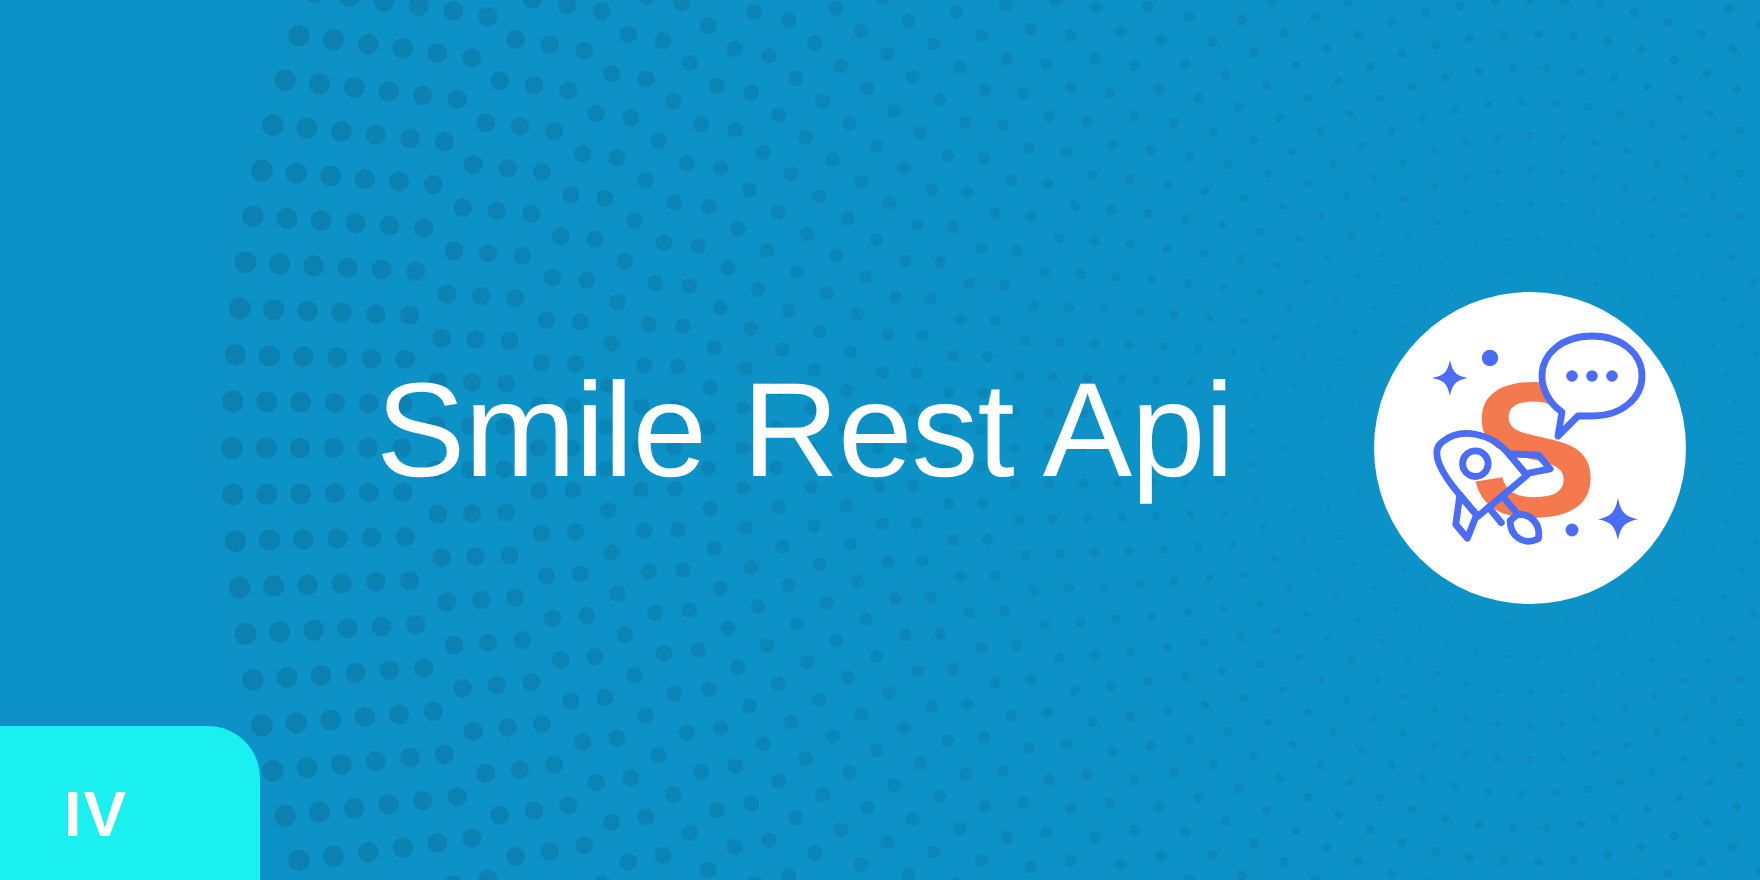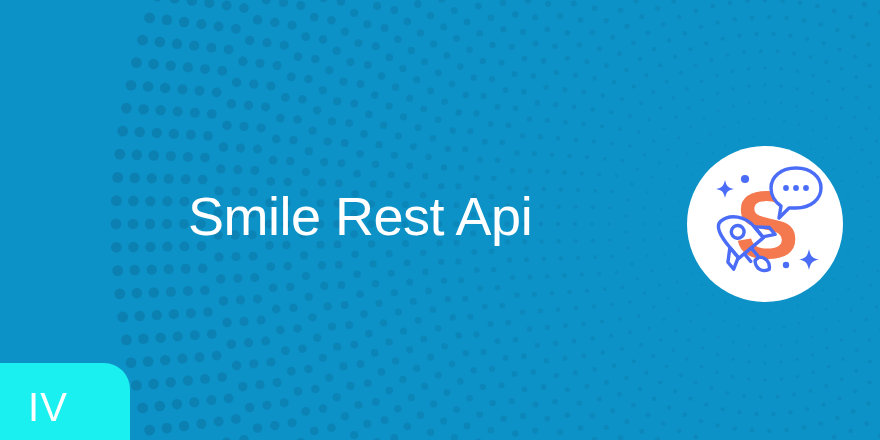--- a/index.html
+++ b/index.html
@@ -27,21 +27,21 @@
 
   
   #title {
     position: absolute;
     left: 188px;
     top: 176px;
     width: 470px;
     height: 80px;
     line-height: 80px;
     color: #ffffff;
-    font-size: 54px;
+    font-size: 67px;
     font-weight: 300;
     letter-spacing: -0.5px;
     white-space: nowrap;
   }
 
   
   #logo-mark {
     position: absolute;
     left: 687px;
     top: 146px;
@@ -59,22 +59,22 @@
     background: #1af0f0;
     border-top-right-radius: 26px;
   }
   #corner-chip-label {
     position: absolute;
     left: 0;
     top: 18px;
     width: 96px;
     text-align: center;
     color: #ffffff;
-    font-size: 40px;
-    font-weight: 400;
+    font-size: 32px;
+    font-weight: 700;
     line-height: 52px;
     letter-spacing: 1px;
   }
 </style>
 </head>
 <body>
 
 <div id="banner">
 
   <svg id="dot-field" viewBox="0 0 880 440" xmlns="http://www.w3.org/2000/svg" aria-hidden="true">

